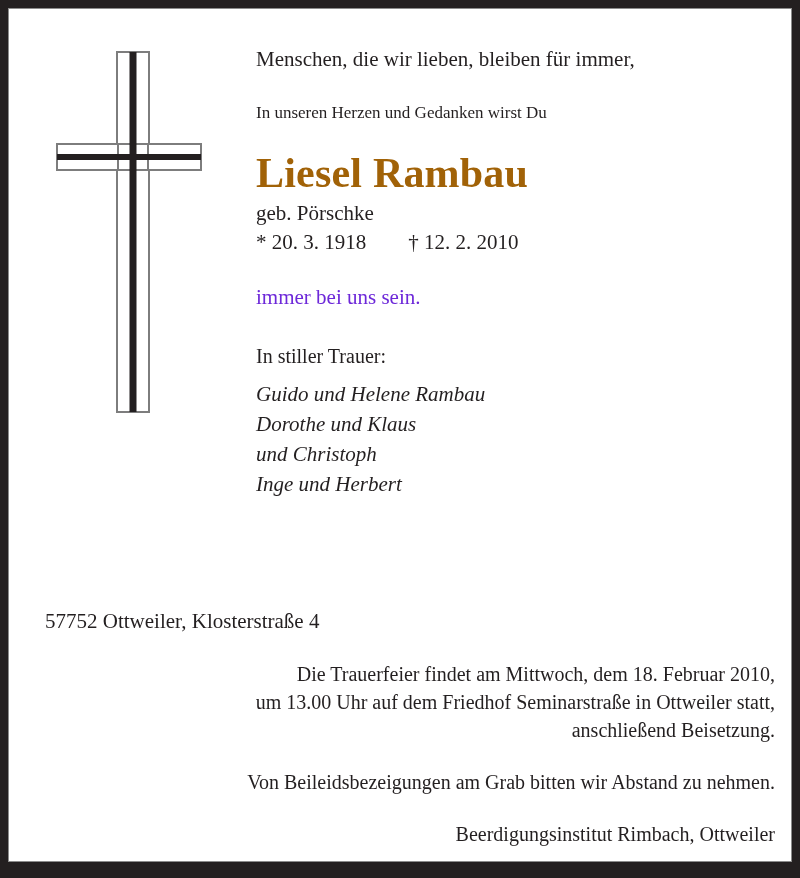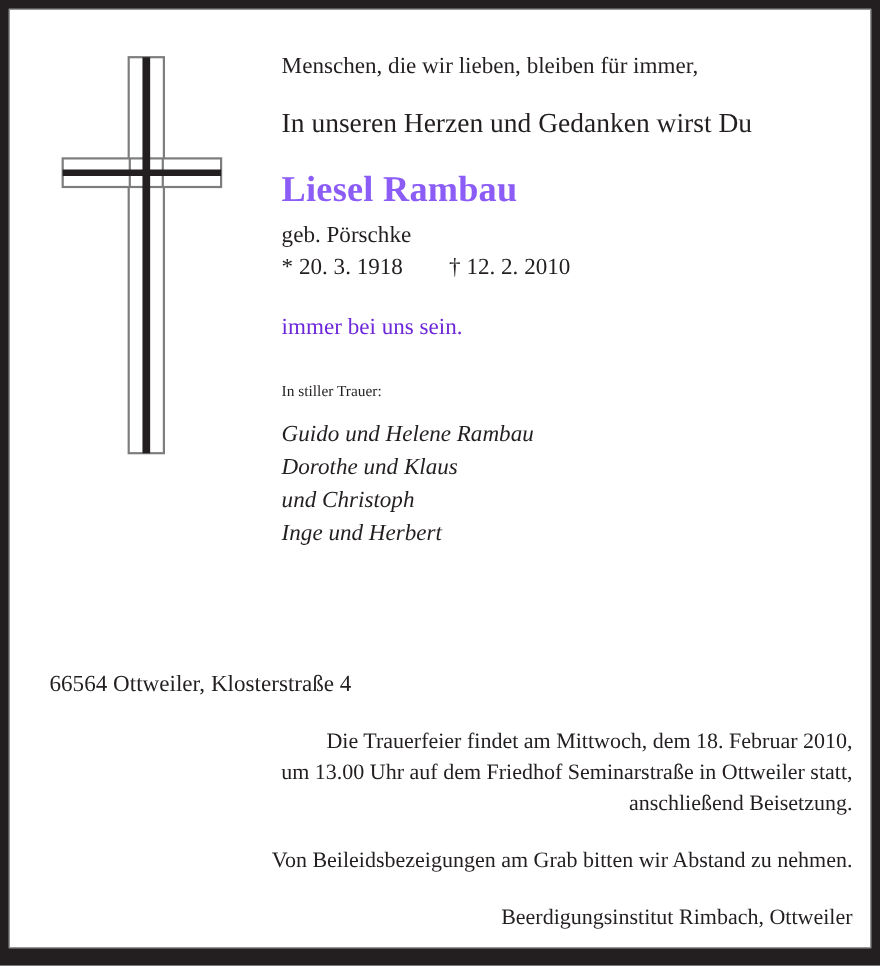--- a/index.html
+++ b/index.html
@@ -50,34 +50,34 @@
     width: 520px;
   }
 
   .verse {
     font-size: 21px;
     line-height: 29px;
     color: #231f20;
   }
   .verse-2 {
     margin-top: 24px;
-    font-size: 25px;
+    font-size: 17px;
     line-height: 29px;
     color: #231f20;
   }
 
   .name-block {
     margin-top: 22px;
   }
   .name {
-    font-size: 33px;
+    font-size: 42px;
     font-weight: bold;
     line-height: 48px;
     letter-spacing: 0.2px;
-    color: #8b5cf6;
+    color: #a16207;
     white-space: nowrap;
   }
   .maiden {
     font-size: 21px;
     line-height: 29px;
     color: #231f20;
     margin-top: 2px;
   }
   .dates {
     font-size: 21px;
@@ -88,21 +88,21 @@
 
   .verse-3 {
     margin-top: 26px;
     font-size: 21px;
     line-height: 29px;
     color: #6d28d9;
   }
 
   .mourn-head {
     margin-top: 30px;
-    font-size: 14px;
+    font-size: 20px;
     line-height: 29px;
     color: #231f20;
   }
   .mourners {
     margin-top: 8px;
     font-style: italic;
     font-size: 21px;
     line-height: 30px;
     color: #231f20;
   }
@@ -168,21 +168,21 @@
 
       <div class="mourners">
         <div>Guido und Helene Rambau</div>
         <div>Dorothe und Klaus</div>
         <div>und Christoph</div>
         <div>Inge und Herbert</div>
       </div>
     </div>
 
     <div class="col-bottom">
-      <div class="addr">66564 Ottweiler, Klosterstraße 4</div>
+      <div class="addr">57752 Ottweiler, Klosterstraße 4</div>
 
       <div class="para">
         <div>Die Trauerfeier findet am Mittwoch, dem 18. Februar 2010,</div>
         <div>um 13.00 Uhr auf dem Friedhof Seminarstraße in Ottweiler statt,</div>
         <div>anschließend Beisetzung.</div>
       </div>
 
       <div class="para">
         <div>Von Beileidsbezeigungen am Grab bitten wir Abstand zu nehmen.</div>
       </div>

